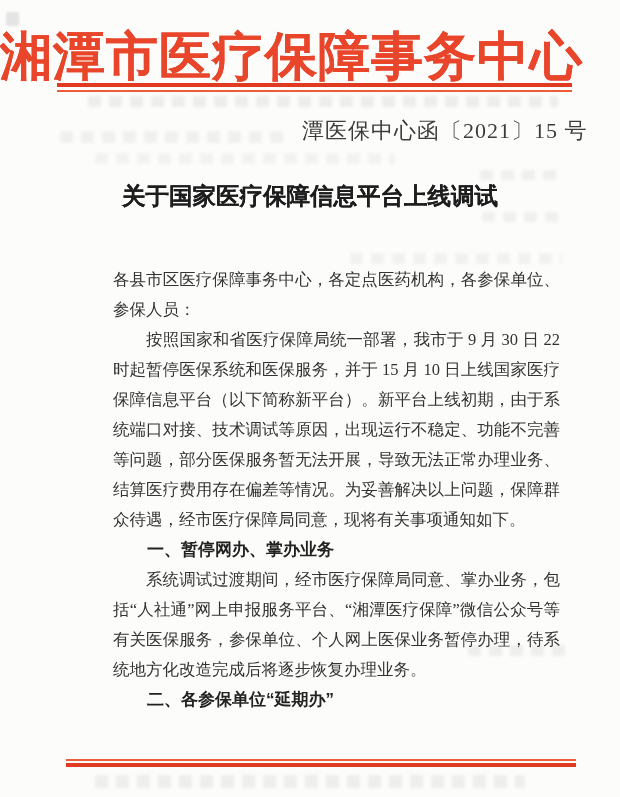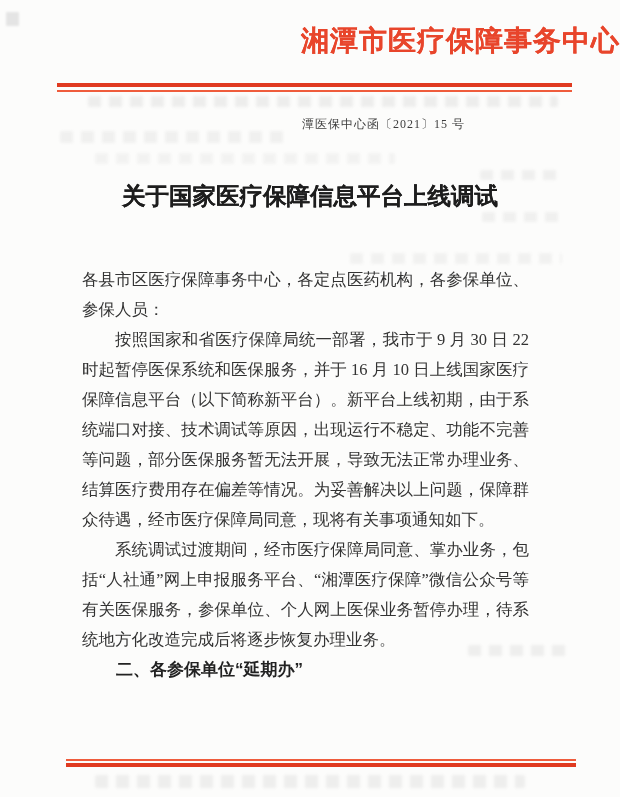--- a/index.html
+++ b/index.html
@@ -8,62 +8,62 @@
     width: 620px;
     height: 797px;
     background: #fcfcfb;
     overflow: hidden;
     font-family: "Liberation Serif", "DejaVu Serif", serif;
   }
   
   .org-name {
     position: absolute;
     top: 22px; left: 0; right: 0;
-    text-align: right;
+    text-align: left;
     font-family: "Liberation Serif", "DejaVu Serif", serif;
     font-weight: bold;
-    font-size: 28px;
+    font-size: 52px;
     letter-spacing: 1px;
     color: #e8452b;
     text-shadow: 0 0 0.6px #e8452b;
     white-space: nowrap;
   }
   
   .rule-top { position: absolute; top: 83px; left: 57px; right: 48px; }
   .rule-top .thick { height: 4px; background: #e03a20; }
   .rule-top .thin  { height: 2px; background: #ef5c3c; margin-top: 3px; }
   
   .rule-bottom { position: absolute; top: 759px; left: 66px; right: 44px; }
   .rule-bottom .thin  { height: 2px; background: #ef5c3c; }
   .rule-bottom .thick { height: 4px; background: #e03a20; margin-top: 2px; }
   
   .doc-number {
     position: absolute;
     top: 116px; left: 302px;
-    font-size: 12px;
+    font-size: 22px;
     color: #3c3c3c;
     letter-spacing: 1px;
     white-space: nowrap;
   }
   
   .doc-title {
     position: absolute;
     top: 167px; left: 0; right: 0;
     text-align: center;
     font-weight: bold;
     font-size: 23.5px;
     line-height: 34px;
     color: #1d1d1d;
     text-shadow: 0 0 0.5px #1d1d1d;
     margin-top: 12px;
   }
   
   .body-block {
     position: absolute;
-    top: 265px; left: 82px;
+    top: 265px; left: 113px;
     width: 447px;
     font-size: 16.5px;
     line-height: 30px;
     color: #333333;
     text-align: justify;
   }
   .body-block p { margin: 0; }
   .indent { text-indent: 2em; }
   .section-heading {
     font-family: "Liberation Sans", "DejaVu Sans", sans-serif;
@@ -112,21 +112,22 @@
   <div class="bleed" style="top:775px;left:95px;width:430px;height:13px;opacity:.12;"></div>
 
   <div class="doc-number">潭医保中心函〔2021〕15 号</div>
 
   <div class="doc-title">
     <div>关于国家医疗保障信息平台上线调试</div>
   </div>
 
   <div class="body-block">
     <p class="salutation">各县市区医疗保障事务中心，各定点医药机构，各参保单位、参保人员：</p>
-    <p class="indent">按照国家和省医疗保障局统一部署，我市于 9 月 30 日 22 时起暂停医保系统和医保服务，并于 16 月 10 日上线国家医疗保障信息平台（以下简称新平台）。新平台上线初期，由于系统端口对接、技术调试等原因，出现运行不稳定、功能不完善等问题，部分医保服务暂无法开展，导致无法正常办理业务、结算医疗费用存在偏差等情况。为妥善解决以上问题，保障群众待遇，经市医疗保障局同意，现将有关事项通知如下。</p>
+    <p class="indent">按照国家和省医疗保障局统一部署，我市于 9 月 30 日 22 时起暂停医保系统和医保服务，并于 15 月 10 日上线国家医疗保障信息平台（以下简称新平台）。新平台上线初期，由于系统端口对接、技术调试等原因，出现运行不稳定、功能不完善等问题，部分医保服务暂无法开展，导致无法正常办理业务、结算医疗费用存在偏差等情况。为妥善解决以上问题，保障群众待遇，经市医疗保障局同意，现将有关事项通知如下。</p>
+    <p class="indent section-heading">一、暂停网办、掌办业务</p>
     <p class="indent">系统调试过渡期间，经市医疗保障局同意、掌办业务，包括“人社通”网上申报服务平台、“湘潭医疗保障”微信公众号等有关医保服务，参保单位、个人网上医保业务暂停办理，待系统地方化改造完成后将逐步恢复办理业务。</p>
     <p class="indent section-heading">二、各参保单位“延期办”</p>
   </div>
 
   <div class="rule-bottom">
     <div class="thin"></div>
     <div class="thick"></div>
   </div>
 
 </div>

